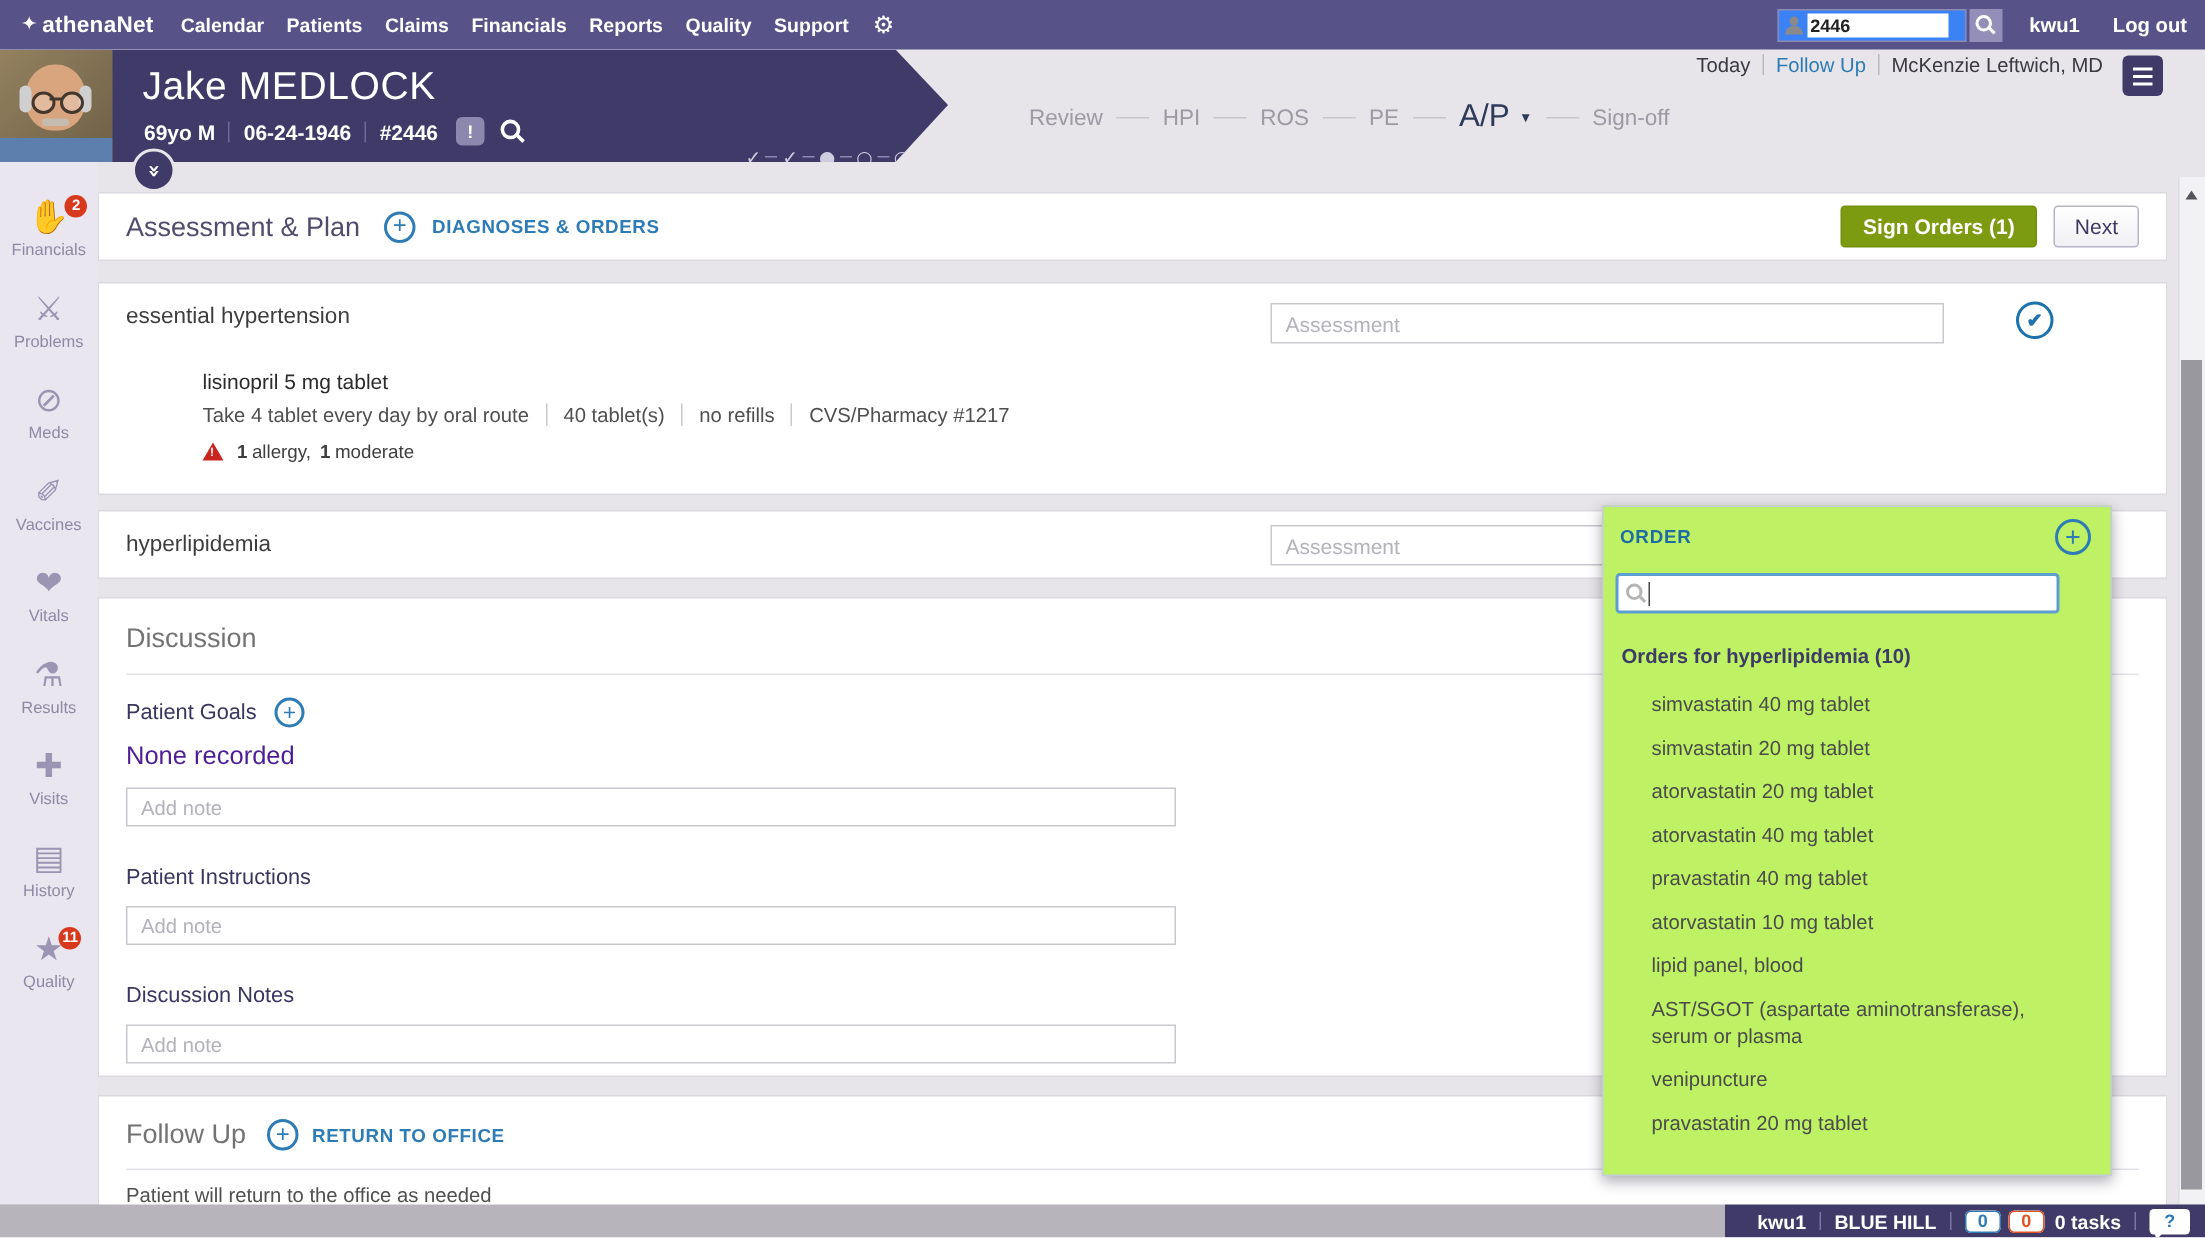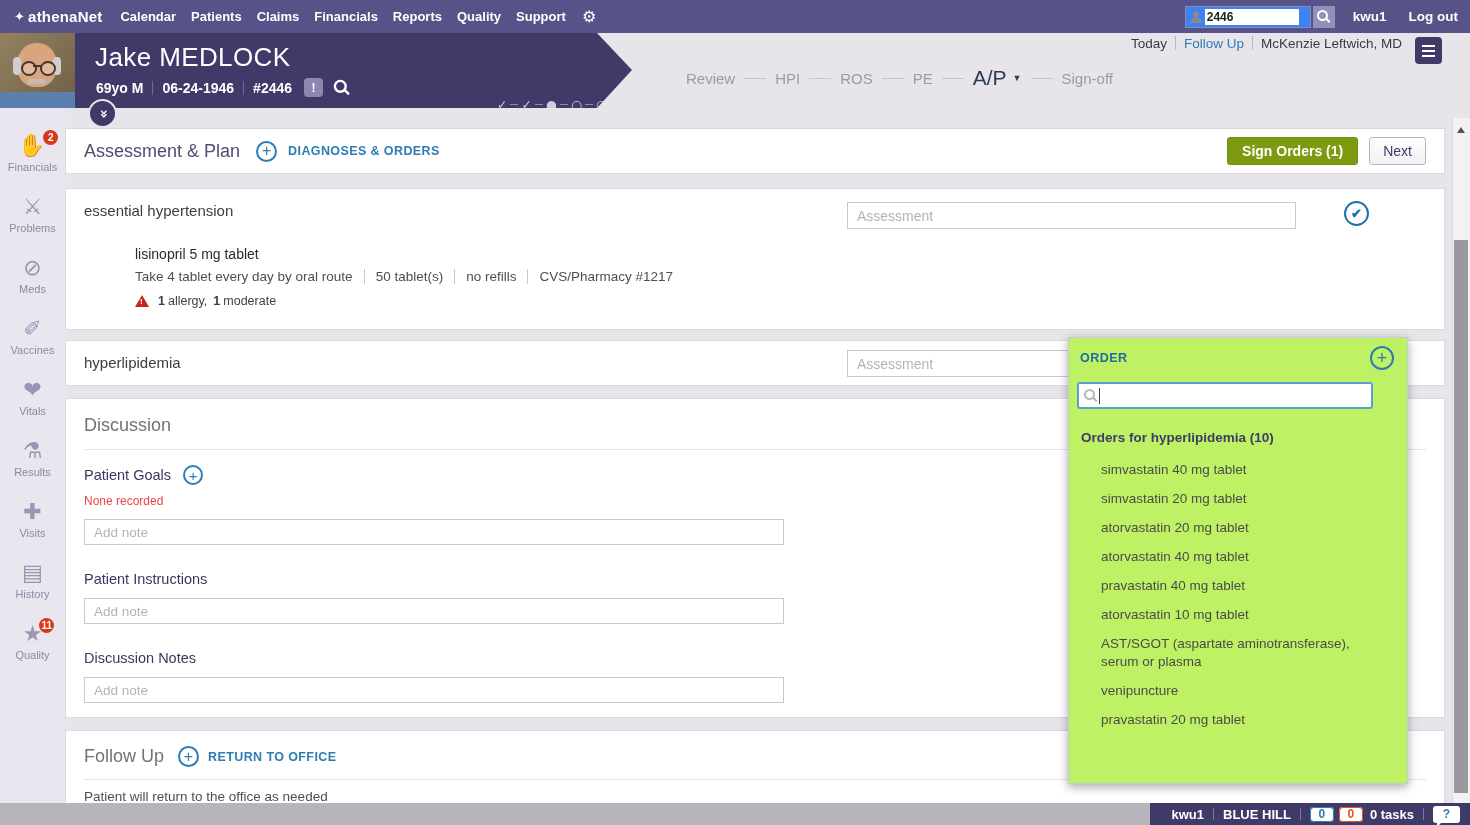--- a/index.html
+++ b/index.html
@@ -109,21 +109,21 @@
   .warn-b{font-weight:700;margin-right:3px;}
   .warn-t{margin-right:6px;}
 
   
   #card-disc{top:398px;height:320px;padding:16px 18px;}
   .sec-title{font-size:18px;color:#737373;}
   .sec-divider{border-bottom:1px solid #e3e2e8;margin-top:13px;}
   .fld-row{display:flex;align-items:center;margin-top:15px;}
   .fld-label{font-size:14.5px;color:#3a3660;}
   .fld-row .plus-circle{width:20px;height:20px;font-size:15px;margin-left:12px;}
-  .fld-hint{font-size:12px;color:#ef4444;margin-top:9px;}
+  .fld-hint{font-size:17px;color:#4c1d95;margin-top:9px;}
   .note-input{display:block;width:700px;height:26px;border:1px solid #c9c8cf;box-sizing:border-box;padding:0 9px;
               font-size:13.5px;color:#444;font-family:inherit;margin-top:11px;}
   .note-input::placeholder{color:#b3b2bb;opacity:1;}
   .mt26{margin-top:26px;}
   #card-fup{top:730px;height:76px;padding:15px 18px;}
   .fup-row{display:flex;align-items:center;}
   .fup-row .plus-circle{margin-left:14px;}
   .fup-link{font-size:12.5px;font-weight:700;color:#2d7cb5;letter-spacing:.4px;margin-left:9px;cursor:pointer;}
   .fup-divider{border-bottom:1px solid #e3e2e8;margin-top:12px;}
   .fup-note{font-size:13.5px;color:#4f4f4f;margin-top:9px;}
@@ -359,21 +359,21 @@
 
   <div class="card" id="card-htn">
     <span class="dx-name">essential hypertension</span>
     <input class="assess-input" type="text" placeholder="Assessment" style="">
     <span class="signed-circle">✔</span>
     <div class="med-block">
       <div class="med-name">lisinopril 5 mg tablet</div>
       <div class="sig-row">
 
       <span class="sig-part">Take 4 tablet every day by oral route</span>
-          <span class="sig-part">50 tablet(s)</span>
+          <span class="sig-part">40 tablet(s)</span>
           <span class="sig-part">no refills</span>
           <span class="sig-part">CVS/Pharmacy #1217</span>
         </div>
       <div class="warn-row">
         <span class="tri">
             <span>!</span>
           </span>
         <span class="warn-b">1</span>
         <span class="warn-t">allergy,</span>
         <span class="warn-b">1</span>
@@ -426,20 +426,21 @@
     </div>
     <div class="popup-group">Orders for hyperlipidemia (10)</div>
     <div class="order-list">
 
     <div class="order-item">simvastatin 40 mg tablet</div>
         <div class="order-item">simvastatin 20 mg tablet</div>
         <div class="order-item">atorvastatin 20 mg tablet</div>
         <div class="order-item">atorvastatin 40 mg tablet</div>
         <div class="order-item">pravastatin 40 mg tablet</div>
         <div class="order-item">atorvastatin 10 mg tablet</div>
+        <div class="order-item">lipid panel, blood</div>
         <div class="order-item">AST/SGOT (aspartate aminotransferase), serum or plasma</div>
         <div class="order-item">venipuncture</div>
         <div class="order-item">pravastatin 20 mg tablet</div>
       </div>
   </div>
 
   <div class="vscroll">
     <span class="vscroll-up"></span>
     <span class="vthumb"></span>
   </div>

